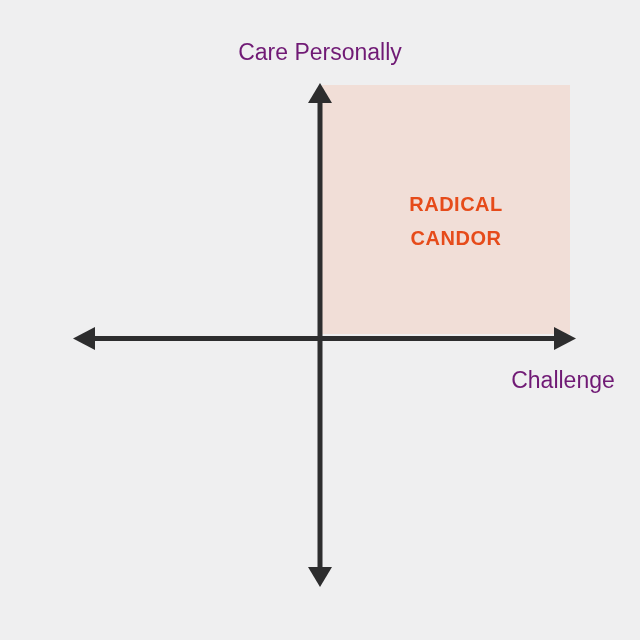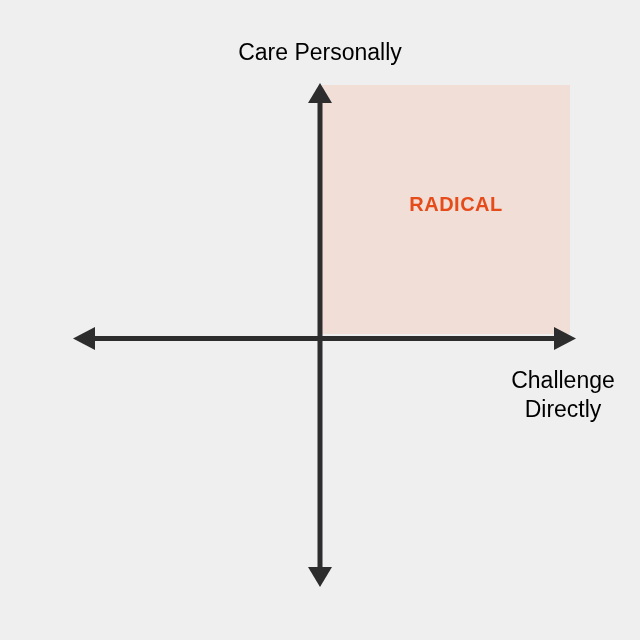--- a/index.html
+++ b/index.html
@@ -32,21 +32,21 @@
     left: 0;
     top: 0;
     width: 640px;
     height: 640px;
   }
   .axes line {
     stroke-width: 5px;
   }
   .label {
     position: absolute;
-    color: #000000;
+    color: #701a75;
     font-size: 23px;
     line-height: 29px;
     text-align: center;
     white-space: nowrap;
   }
   .label-y {
     left: 320px;
     top: 38px;
     transform: translateX(-50%);
   }
@@ -85,20 +85,20 @@
     <polygon points="320,83 308,103 332,103" fill="#2d2d2e"></polygon>
     <polygon points="320,587 308,567 332,567" fill="#2d2d2e"></polygon>
     <polygon points="73,338.5 95,327 95,350" fill="#2d2d2e"></polygon>
     <polygon points="576,338.5 554,327 554,350" fill="#2d2d2e"></polygon>
   </svg>
 
   <div class="label label-y">Care Personally</div>
 
   <div class="label label-x line-block">
     <span>Challenge</span>
-    <span>Directly</span>
   </div>
 
   <div class="quadrant-label line-block">
     <span>RADICAL</span>
+    <span>CANDOR</span>
   </div>
 
 </div>
 
 </body></html>

